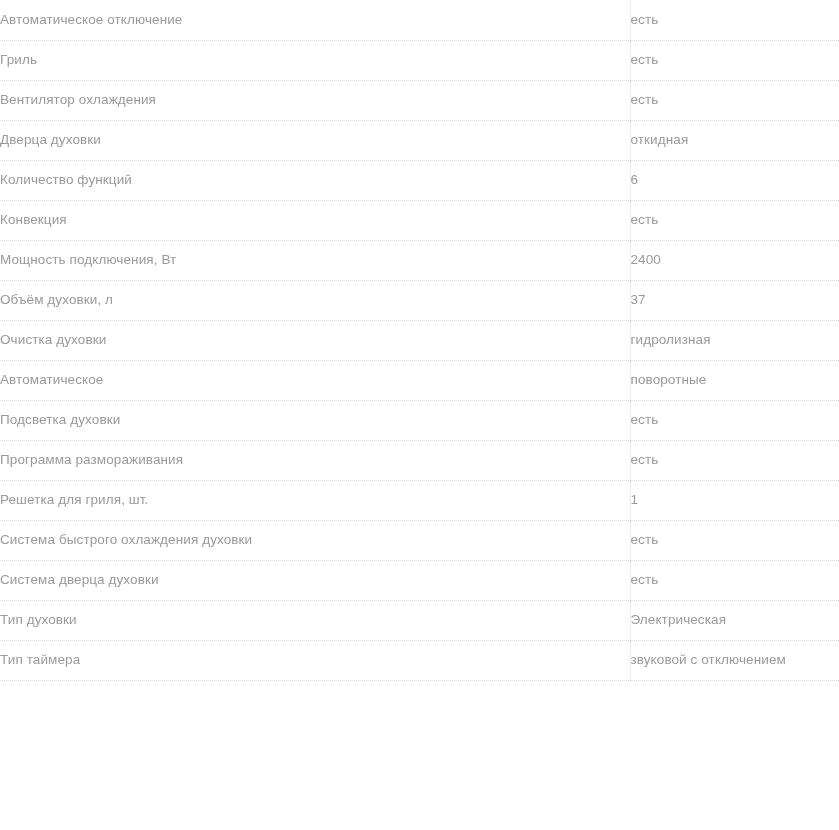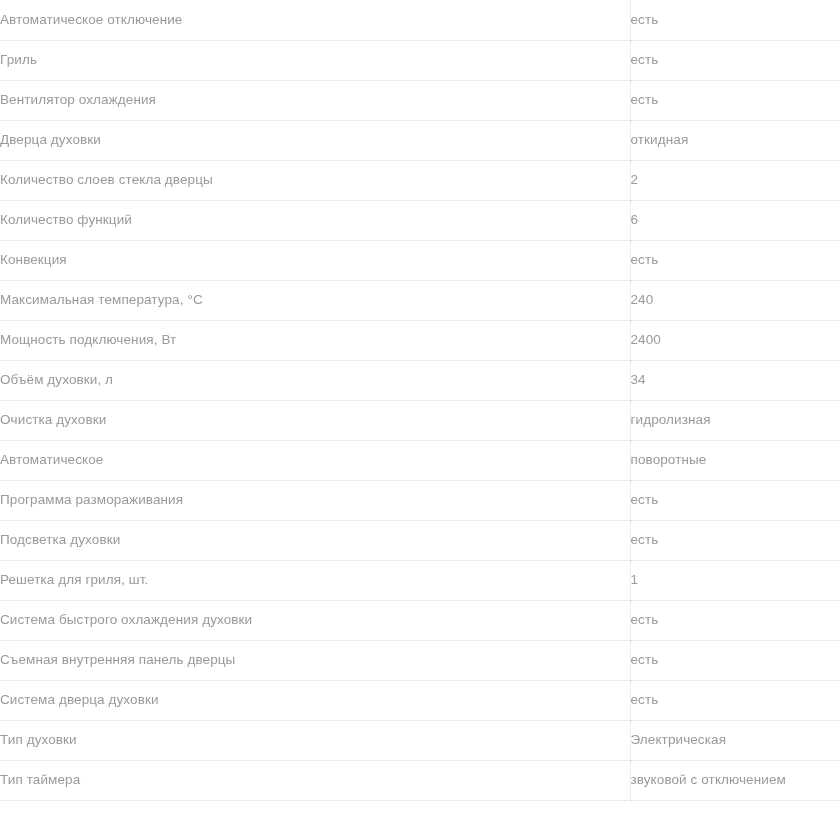--- a/index.html
+++ b/index.html
@@ -75,69 +75,57 @@
       </tr>
       <tr>
         <td class="spec-name">Вентилятор охлаждения</td>
         <td class="spec-value">есть</td>
       </tr>
       <tr>
         <td class="spec-name">Дверца духовки</td>
         <td class="spec-value">откидная</td>
       </tr>
       <tr>
-        <td class="spec-name">Количество слоев стекла дверцы</td>
-        <td class="spec-value">2</td>
-      </tr>
-      <tr>
         <td class="spec-name">Количество функций</td>
         <td class="spec-value">6</td>
       </tr>
       <tr>
         <td class="spec-name">Конвекция</td>
         <td class="spec-value">есть</td>
       </tr>
       <tr>
-        <td class="spec-name">Максимальная температура, °C</td>
-        <td class="spec-value">240</td>
-      </tr>
-      <tr>
         <td class="spec-name">Мощность подключения, Вт</td>
         <td class="spec-value">2400</td>
       </tr>
       <tr>
         <td class="spec-name">Объём духовки, л</td>
-        <td class="spec-value">34</td>
+        <td class="spec-value">37</td>
       </tr>
       <tr>
         <td class="spec-name">Очистка духовки</td>
         <td class="spec-value">гидролизная</td>
       </tr>
       <tr>
         <td class="spec-name">Автоматическое</td>
         <td class="spec-value">поворотные</td>
       </tr>
       <tr>
-        <td class="spec-name">Программа размораживания</td>
+        <td class="spec-name">Подсветка духовки</td>
         <td class="spec-value">есть</td>
       </tr>
       <tr>
-        <td class="spec-name">Подсветка духовки</td>
+        <td class="spec-name">Программа размораживания</td>
         <td class="spec-value">есть</td>
       </tr>
       <tr>
         <td class="spec-name">Решетка для гриля, шт.</td>
         <td class="spec-value">1</td>
       </tr>
       <tr>
         <td class="spec-name">Система быстрого охлаждения духовки</td>
-        <td class="spec-value">есть</td>
-      </tr>
-      <tr>
-        <td class="spec-name">Съемная внутренняя панель дверцы</td>
         <td class="spec-value">есть</td>
       </tr>
       <tr>
         <td class="spec-name">Система дверца духовки</td>
         <td class="spec-value">есть</td>
       </tr>
       <tr>
         <td class="spec-name">Тип духовки</td>
         <td class="spec-value">Электрическая</td>
       </tr>

